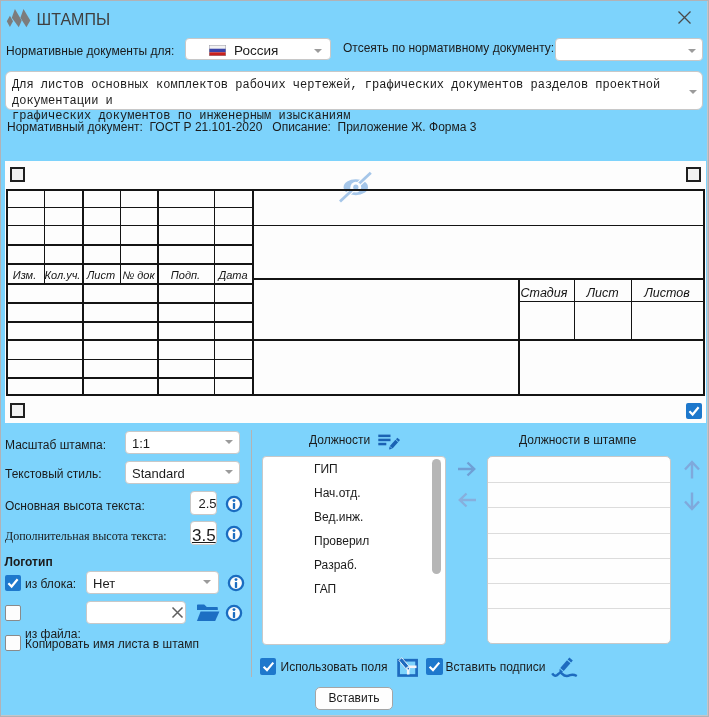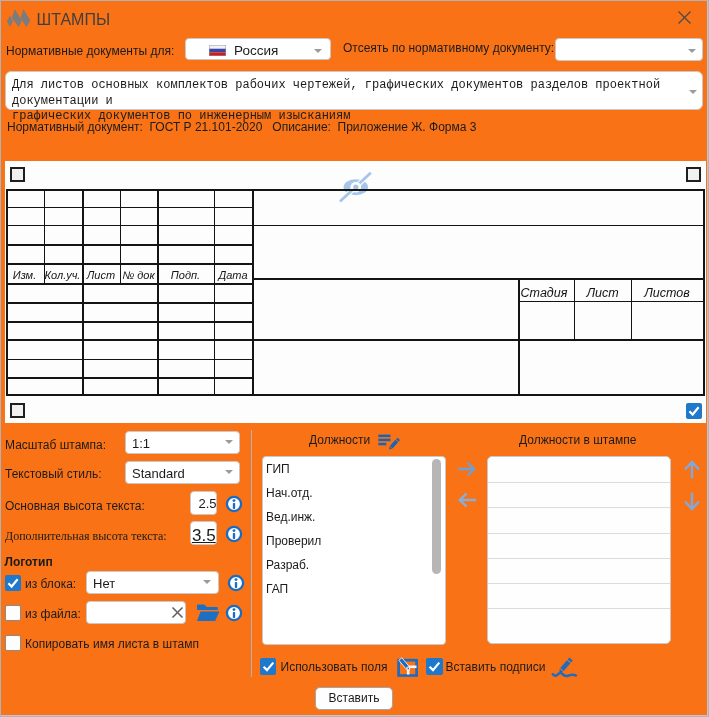--- a/index.html
+++ b/index.html
@@ -1,27 +1,27 @@
 <!DOCTYPE html>
 <html><head><meta charset="utf-8">
 <style>
 *{margin:0;padding:0;box-sizing:border-box;}
 html,body{width:709px;height:717px;}
 body{font-family:"Liberation Sans",sans-serif;font-size:12px;color:#1b1b1b;background:#fff;}
-.win{position:absolute;left:0;top:0;width:709px;height:717px;background:#f97316;border:1px solid #a8a8a8;box-shadow:inset -1px -1px 0 #c5c5c9;border-color:#b2b2b6;}
+.win{position:absolute;left:0;top:0;width:709px;height:717px;background:#7dd3fc;border:1px solid #a8a8a8;box-shadow:inset -1px -1px 0 #c5c5c9;border-color:#b2b2b6;}
 .abs{position:absolute;}
 .combo{position:absolute;background:#fff;border:1px solid #c8c8c8;border-radius:4px;}
 .tri{position:absolute;width:0;height:0;border-left:4px solid transparent;border-right:4px solid transparent;border-top:4.5px solid #9b9b9b;}
 .cb{position:absolute;width:16px;height:16px;background:#fdfdfd;border:1px solid #8a8a8a;border-radius:2px;}
 .cbc{position:absolute;width:16px;height:16px;background:#1e78cc;border-radius:2px;}
 .pcb{position:absolute;width:15px;height:15px;background:#f1f1f1;border:2px solid #1f1f1f;}
 .lbl{position:absolute;white-space:nowrap;}
 svg{position:absolute;overflow:visible;}
 .info{width:18px;height:18px;}
-.li{height:24.1px;line-height:24.1px;padding-left:3.5px;font-size:12px;}
+.li{height:24.1px;line-height:24.1px;padding-left:3.5px;font-size:12px;margin-left:48px;}
 </style></head>
 <body>
 <svg width="0" height="0" style="position:absolute">
 <defs>
 <g id="infoic">
 <circle cx="9" cy="9" r="7.1" fill="#fdfdfd" stroke="#1a6cc0" stroke-width="2.3"></circle>
 <circle cx="9" cy="5.6" r="1.45" fill="#1a6cc0"></circle>
 <rect x="7.85" y="8" width="2.3" height="6" rx="0.7" fill="#1a6cc0"></rect>
 </g>
 </defs>
@@ -147,21 +147,21 @@
 </div>
 <div class="lbl" style="left:24px;top:576px;">из блока:</div>
 <div class="combo" style="left:85px;top:570px;width:133px;height:23px;"></div>
 <div class="lbl" style="left:92px;top:575px;font-size:13px;">Нет</div>
 <span class="tri" style="left:202px;top:579px;"></span>
 <svg class="abs info" style="left:226px;top:573px">
       <use href="#infoic"></use>
     </svg>
 
 <div class="cb" style="left:4px;top:604px;"></div>
-<div class="lbl" style="left:24px;top:606px;">из файла:</div>
+<div class="lbl" style="left:24px;top:626px;">из файла:</div>
 <div class="combo" style="left:85px;top:600px;width:100px;height:23px;"></div>
 <svg class="abs" style="left:170.5px;top:606px" width="11" height="11" viewBox="0 0 11 11">
 <path d="M0.5,0.5 L10.5,10.5 M10.5,0.5 L0.5,10.5" stroke="#5f5f5f" stroke-width="1.5" fill="none"></path>
 </svg>
 <svg class="abs" style="left:194.5px;top:603px" width="24" height="18" viewBox="0 0 24 18">
 <path d="M1,15 L1,1.2 Q1,0.4 1.8,0.4 L8.2,0.4 L10.8,3 L21,3 Q21.8,3 21.8,3.8 L21.8,6 L1,6 Z" fill="#1c6fc3"></path>
 <polygon points="4.6,7.6 23.4,7.6 19.2,17 0.9,17" fill="#1c6fc3"></polygon>
 </svg>
 <svg class="abs info" style="left:223.5px;top:603px">
       <use href="#infoic"></use>

